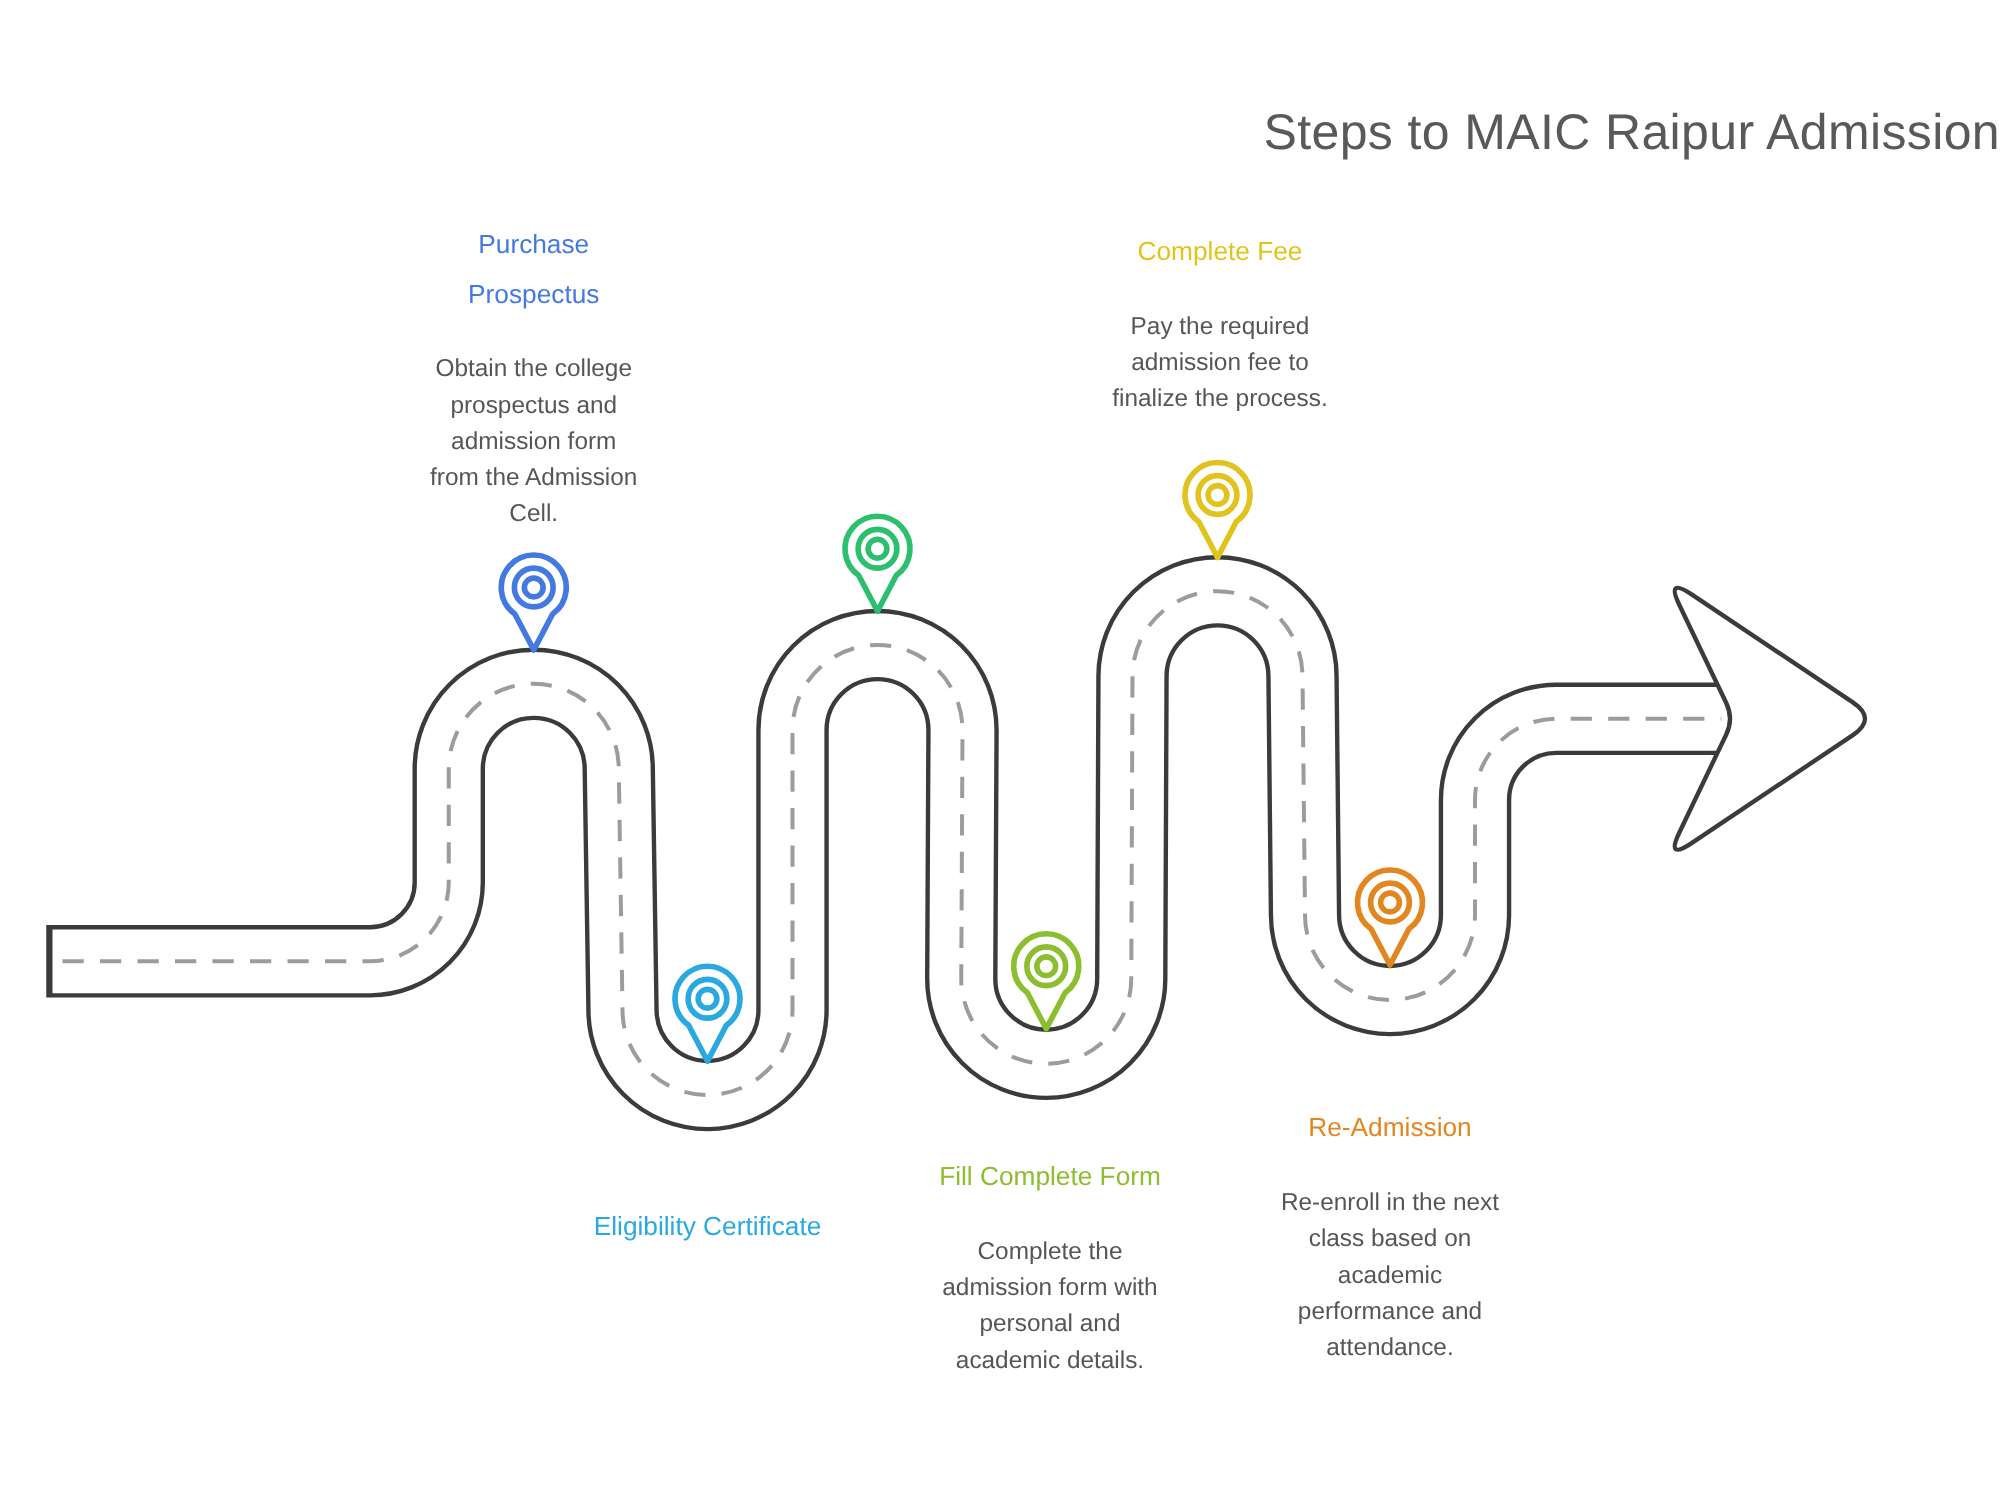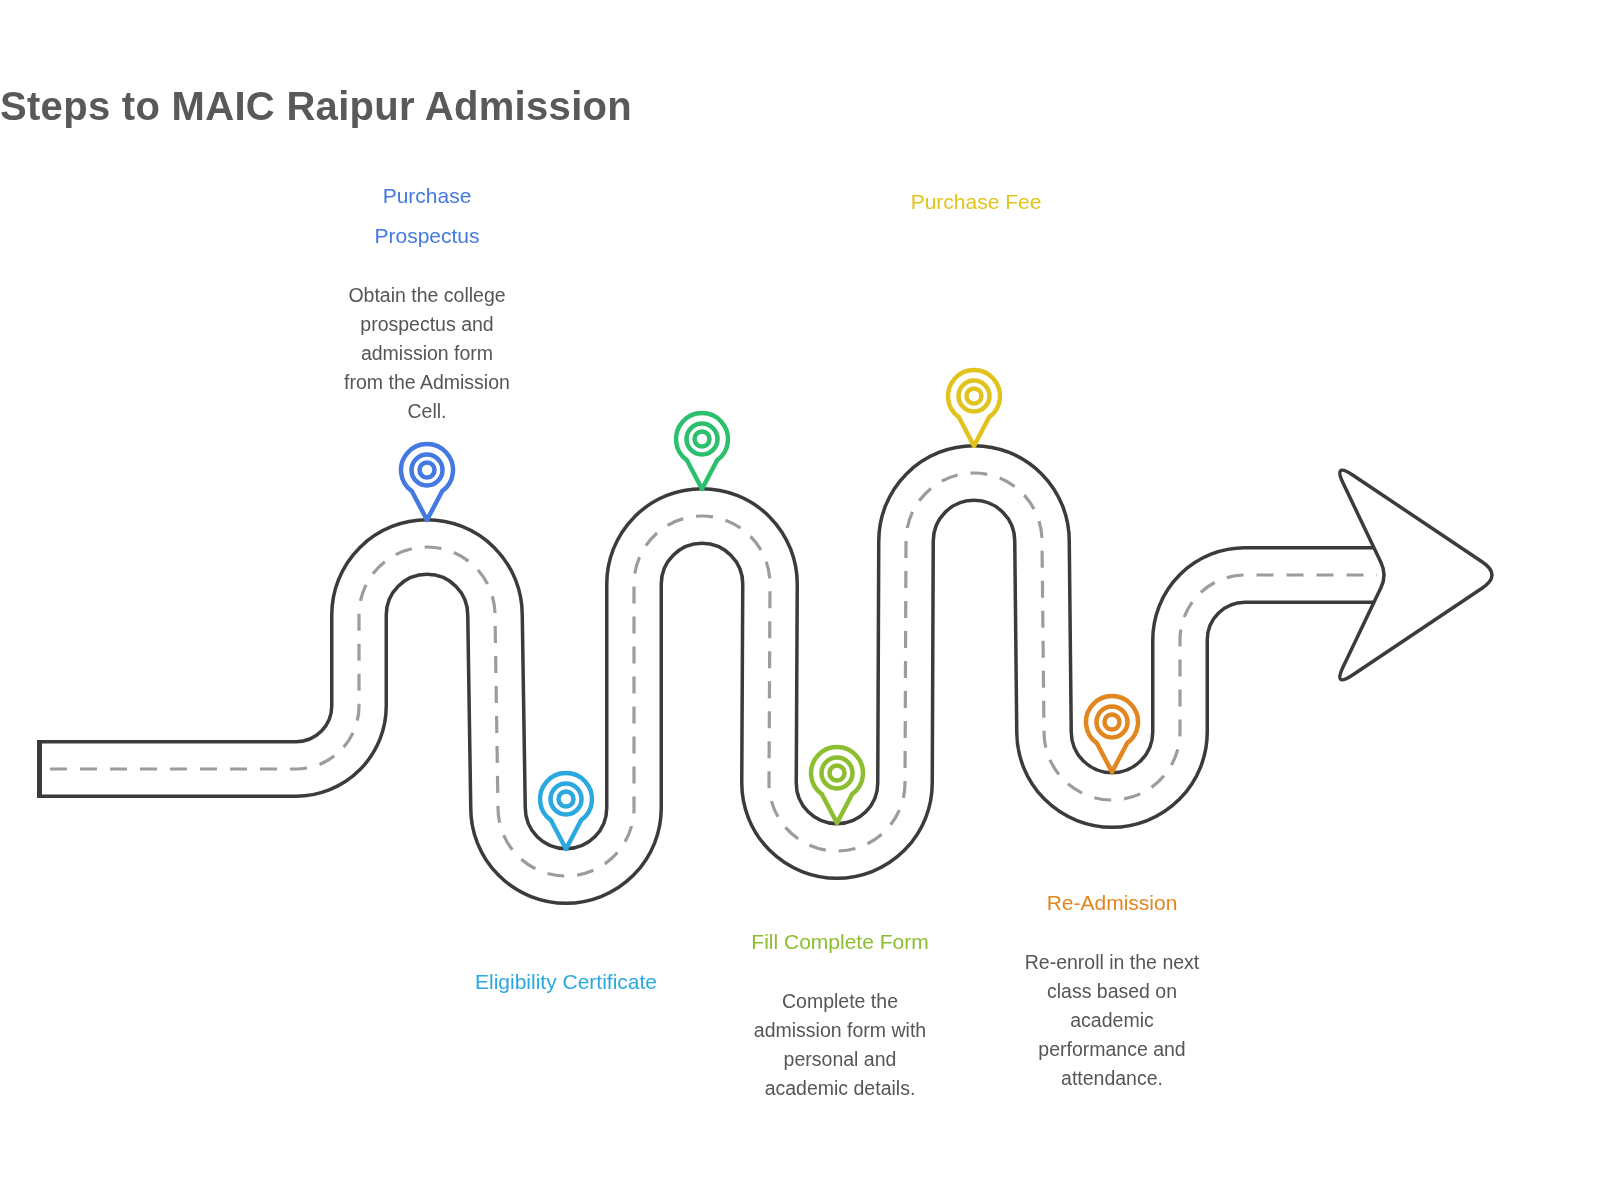--- a/index.html
+++ b/index.html
@@ -1,22 +1,22 @@
 <!DOCTYPE html>
 <html><head>
 <meta charset="utf-8">
 <style>
   html,body{margin:0;padding:0;background:#ffffff;}
   .canvas{
     position:relative;width:1600px;height:1194px;background:#ffffff;overflow:hidden;
     font-family:"Liberation Sans","DejaVu Sans",sans-serif;
   }
   .title{
-    position:absolute;top:84px;left:0;width:100%;margin:0;text-align:left;
-    font-size:40px;font-weight:bold;color:#58595b;letter-spacing:.3px;
+    position:absolute;top:84px;left:0;width:100%;margin:0;text-align:right;
+    font-size:40px;font-weight:normal;color:#58595b;letter-spacing:.3px;
   }
   .road-svg{position:absolute;left:0;top:0;}
   .step{position:absolute;transform:translateX(-50%);text-align:center;}
   .step h3{
     margin:0 0 25px 0;font-size:21px;font-weight:normal;line-height:40px;
     white-space:pre-line;
   }
   .step p{
     margin:0;font-size:19.5px;line-height:29px;color:#55565a;white-space:pre-line;
   }
@@ -58,21 +58,24 @@
 Prospectus</h3>
     <p>Obtain the college
 prospectus and
 admission form
 from the Admission
 Cell.</p>
   </div>
 
 
   <div class="step" style="left:976px;top:182px;width:230px;">
-    <h3 style="color: rgb(226, 195, 29);">Purchase Fee</h3>
+    <h3 style="color: rgb(226, 195, 29);">Complete Fee</h3>
+    <p>Pay the required
+admission fee to
+finalize the process.</p>
   </div>
 
   <div class="step" style="left:566px;top:962px;width:240px;">
     <h3 style="color: rgb(41, 169, 224);">Eligibility Certificate</h3>
   </div>
 
   <div class="step" style="left:840px;top:922px;width:240px;">
     <h3 style="color: rgb(140, 190, 47);">Fill Complete Form</h3>
     <p>Complete the
 admission form with

